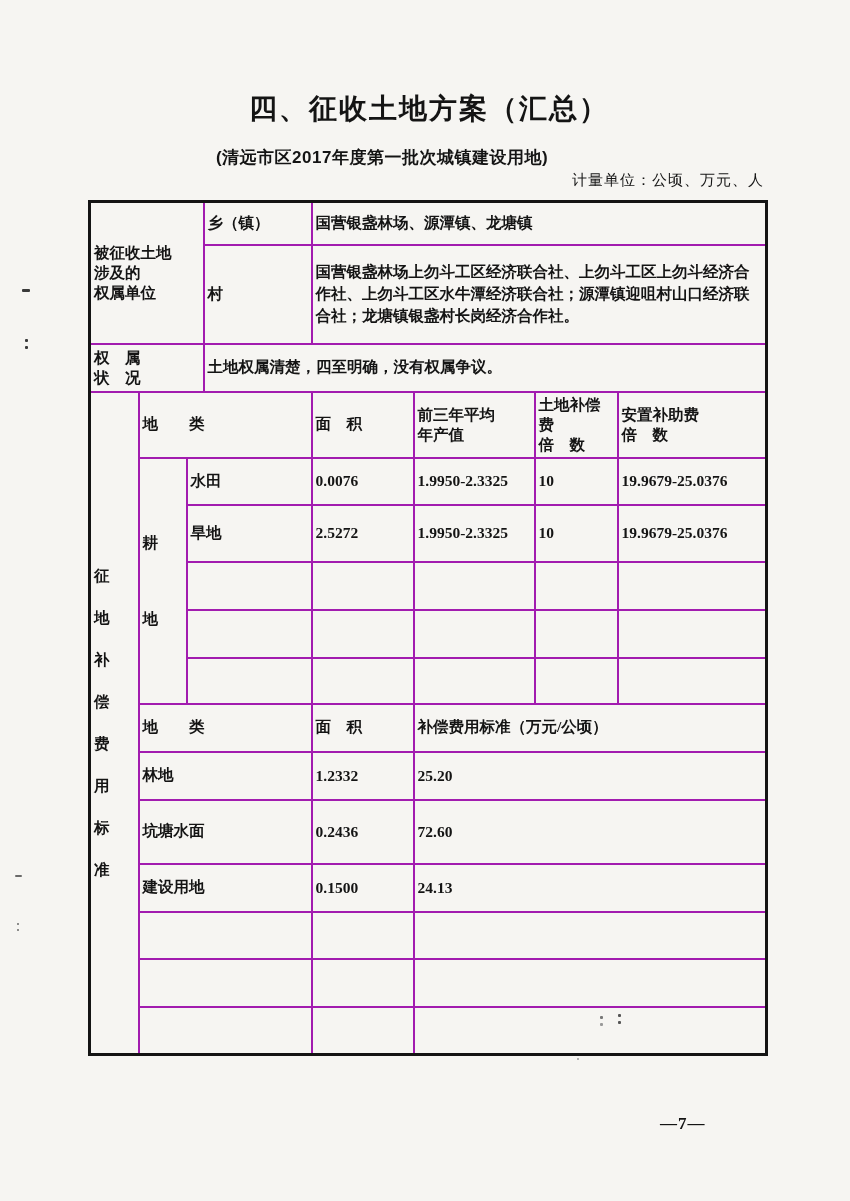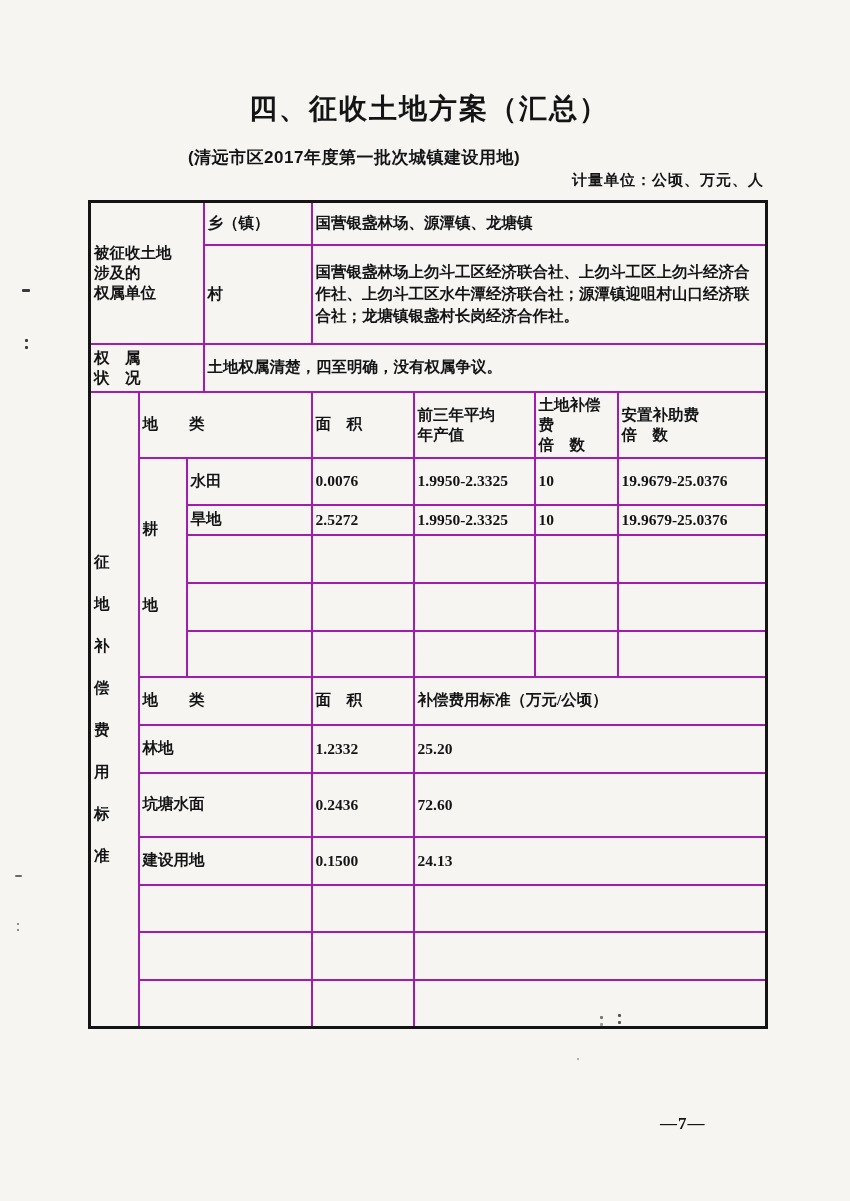--- a/index.html
+++ b/index.html
@@ -12,24 +12,25 @@
   }
   .page-title{
     position:absolute;left:4px;top:90px;width:850px;
     text-align:center;font-size:28px;font-weight:900;letter-spacing:2px;
     font-family:"Liberation Sans","DejaVu Sans",sans-serif;
   }
   .page-subtitle{
     position:absolute;left:0;top:146px;width:708px;
     text-align:center;font-size:17px;font-weight:800;letter-spacing:0.5px;
     font-family:"Liberation Sans","DejaVu Sans",sans-serif;
+    padding-left:28px;
   }
   .unit-note{
     position:absolute;left:88px;top:171px;width:676px;
-    text-align:right;font-size:15px;font-weight:700;letter-spacing:1px;
+    text-align:right;font-size:15px;font-weight:400;letter-spacing:1px;
   }
   table.doc{
     position:absolute;left:88px;top:200px;
     border-collapse:collapse;table-layout:fixed;
     width:677px;
     border:3px solid #141414;
   }
   table.doc td{
     border:2px solid #a21caf;
     text-align:left;vertical-align:middle;
@@ -122,21 +123,21 @@
     </tr>
     <tr style="height:47px">
       <td class="group-label" rowspan="5">耕
 地</td>
       <td colspan="2">水田</td>
       <td>0.0076</td>
       <td>1.9950-2.3325</td>
       <td>10</td>
       <td>19.9679-25.0376</td>
     </tr>
-    <tr style="height:30px">
+    <tr style="height:57px">
       <td colspan="2">旱地</td>
       <td>2.5272</td>
       <td>1.9950-2.3325</td>
       <td>10</td>
       <td>19.9679-25.0376</td>
     </tr>
     <tr style="height:48px">
       <td colspan="2"></td>
       <td></td>
       <td></td>

